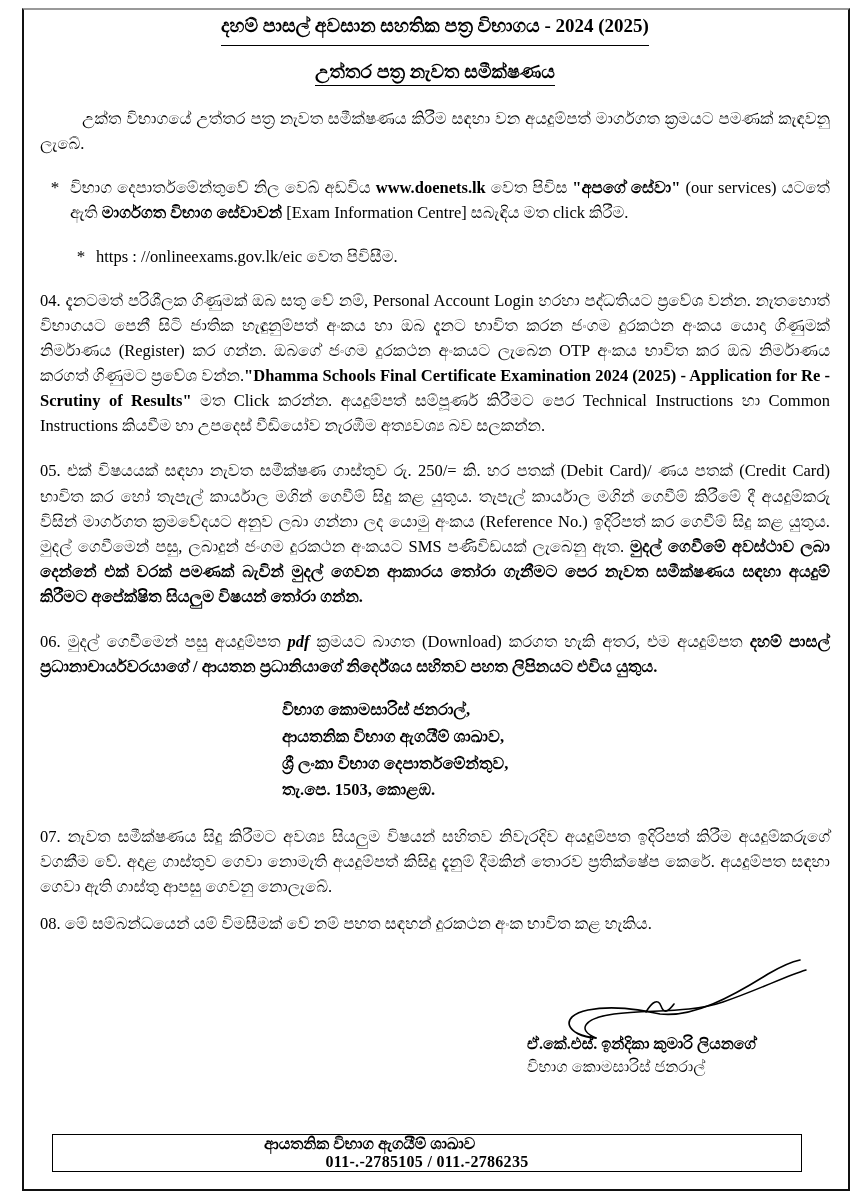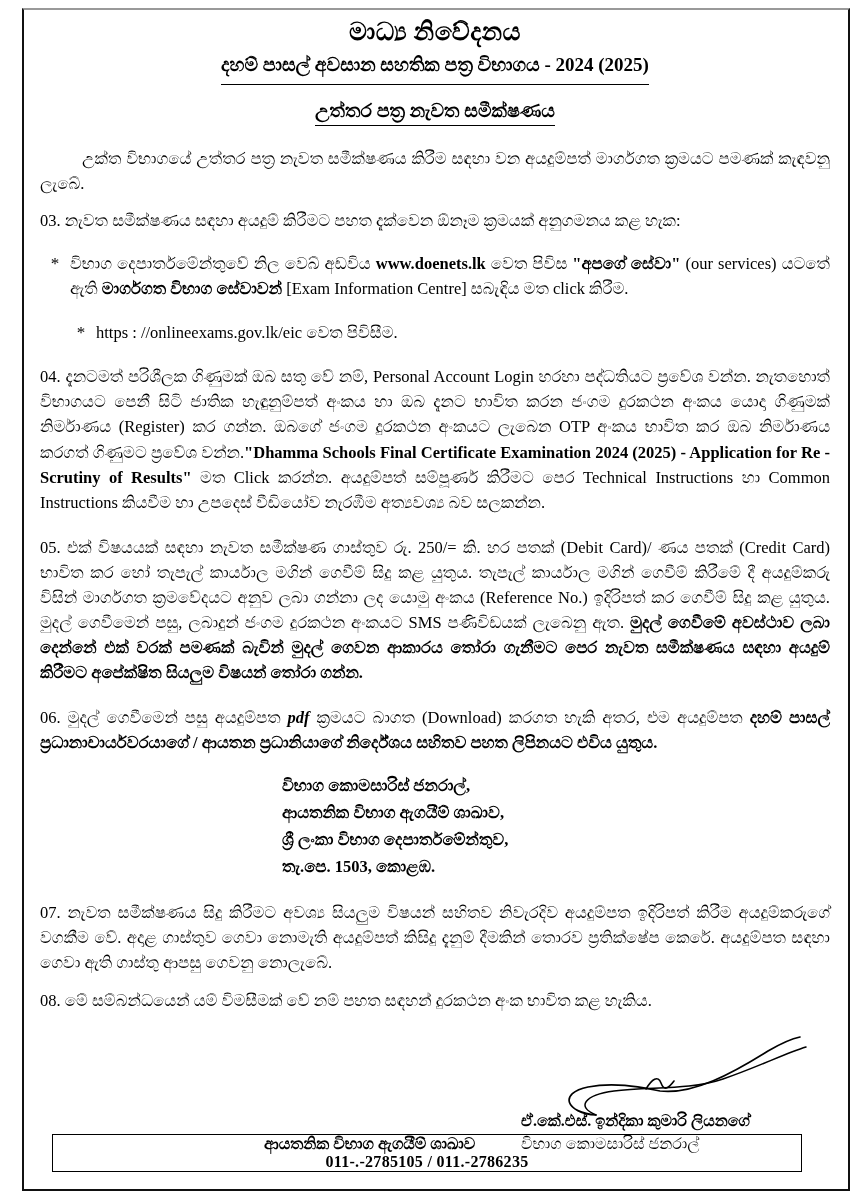--- a/index.html
+++ b/index.html
@@ -119,21 +119,21 @@
     height: 120px;
     margin-top: 24px;
   }
   .sig-svg {
     position: absolute;
     right: 12px;
     top: -4px;
   }
   .sig-names {
     position: absolute;
-    right: 80px;
+    right: 74px;
     top: 72px;
     text-align: left;
     font-size: 16px;
     line-height: 1.45;
   }
   .sig-names .n1 { font-weight: bold; }
   .sig-names .n2 { font-weight: normal; }
 
   
   .footer-box {
@@ -160,28 +160,26 @@
   }
 </style>
 </head>
 <body>
 
 <div class="page">
   <div class="page-frame"></div>
 
   <div class="content">
 
-    <div class="title-main">මාධ්‍ය නිවේදනය</div>
     <div class="title-sub1">දහම් පාසල් අවසාන සහතික පත්‍ර විභාගය - 2024 (2025)</div>
     <div class="title-sub2">උත්තර පත්‍ර නැවත සමීක්ෂණය</div>
 
     <p class="para indent-first gap-md">උක්ත විභාගයේ උත්තර පත්‍ර නැවත සමීක්ෂණය කිරීම සඳහා වන අයදුම්පත් මාර්ගගත ක්‍රමයට පමණක් කැඳවනු ලැබේ.</p>
 
 
-    <p class="para gap-sm">03. නැවත සමීක්ෂණය සඳහා අයදුම් කිරීමට පහත දැක්වෙන ඕනෑම ක්‍රමයක් අනුගමනය කළ හැක:</p>
 
     <div class="bullet-block">
 
       <div class="bullet first">
         <span class="star">*</span>
         <span class="btext"><span>විභාග දෙපාර්තමේන්තුවේ නිල වෙබ් අඩවිය </span><b>www.doenets.lk</b><span> වෙත පිවිස  </span><b>"අපගේ සේවා"</b><span> (our services) යටතේ ඇති </span><b>මාර්ගගත විභාග සේවාවන්</b><span> [Exam Information Centre] සබැඳිය මත click කිරීම.</span></span>
       </div>
 
       <div class="bullet second">
         <span class="star">*</span>

